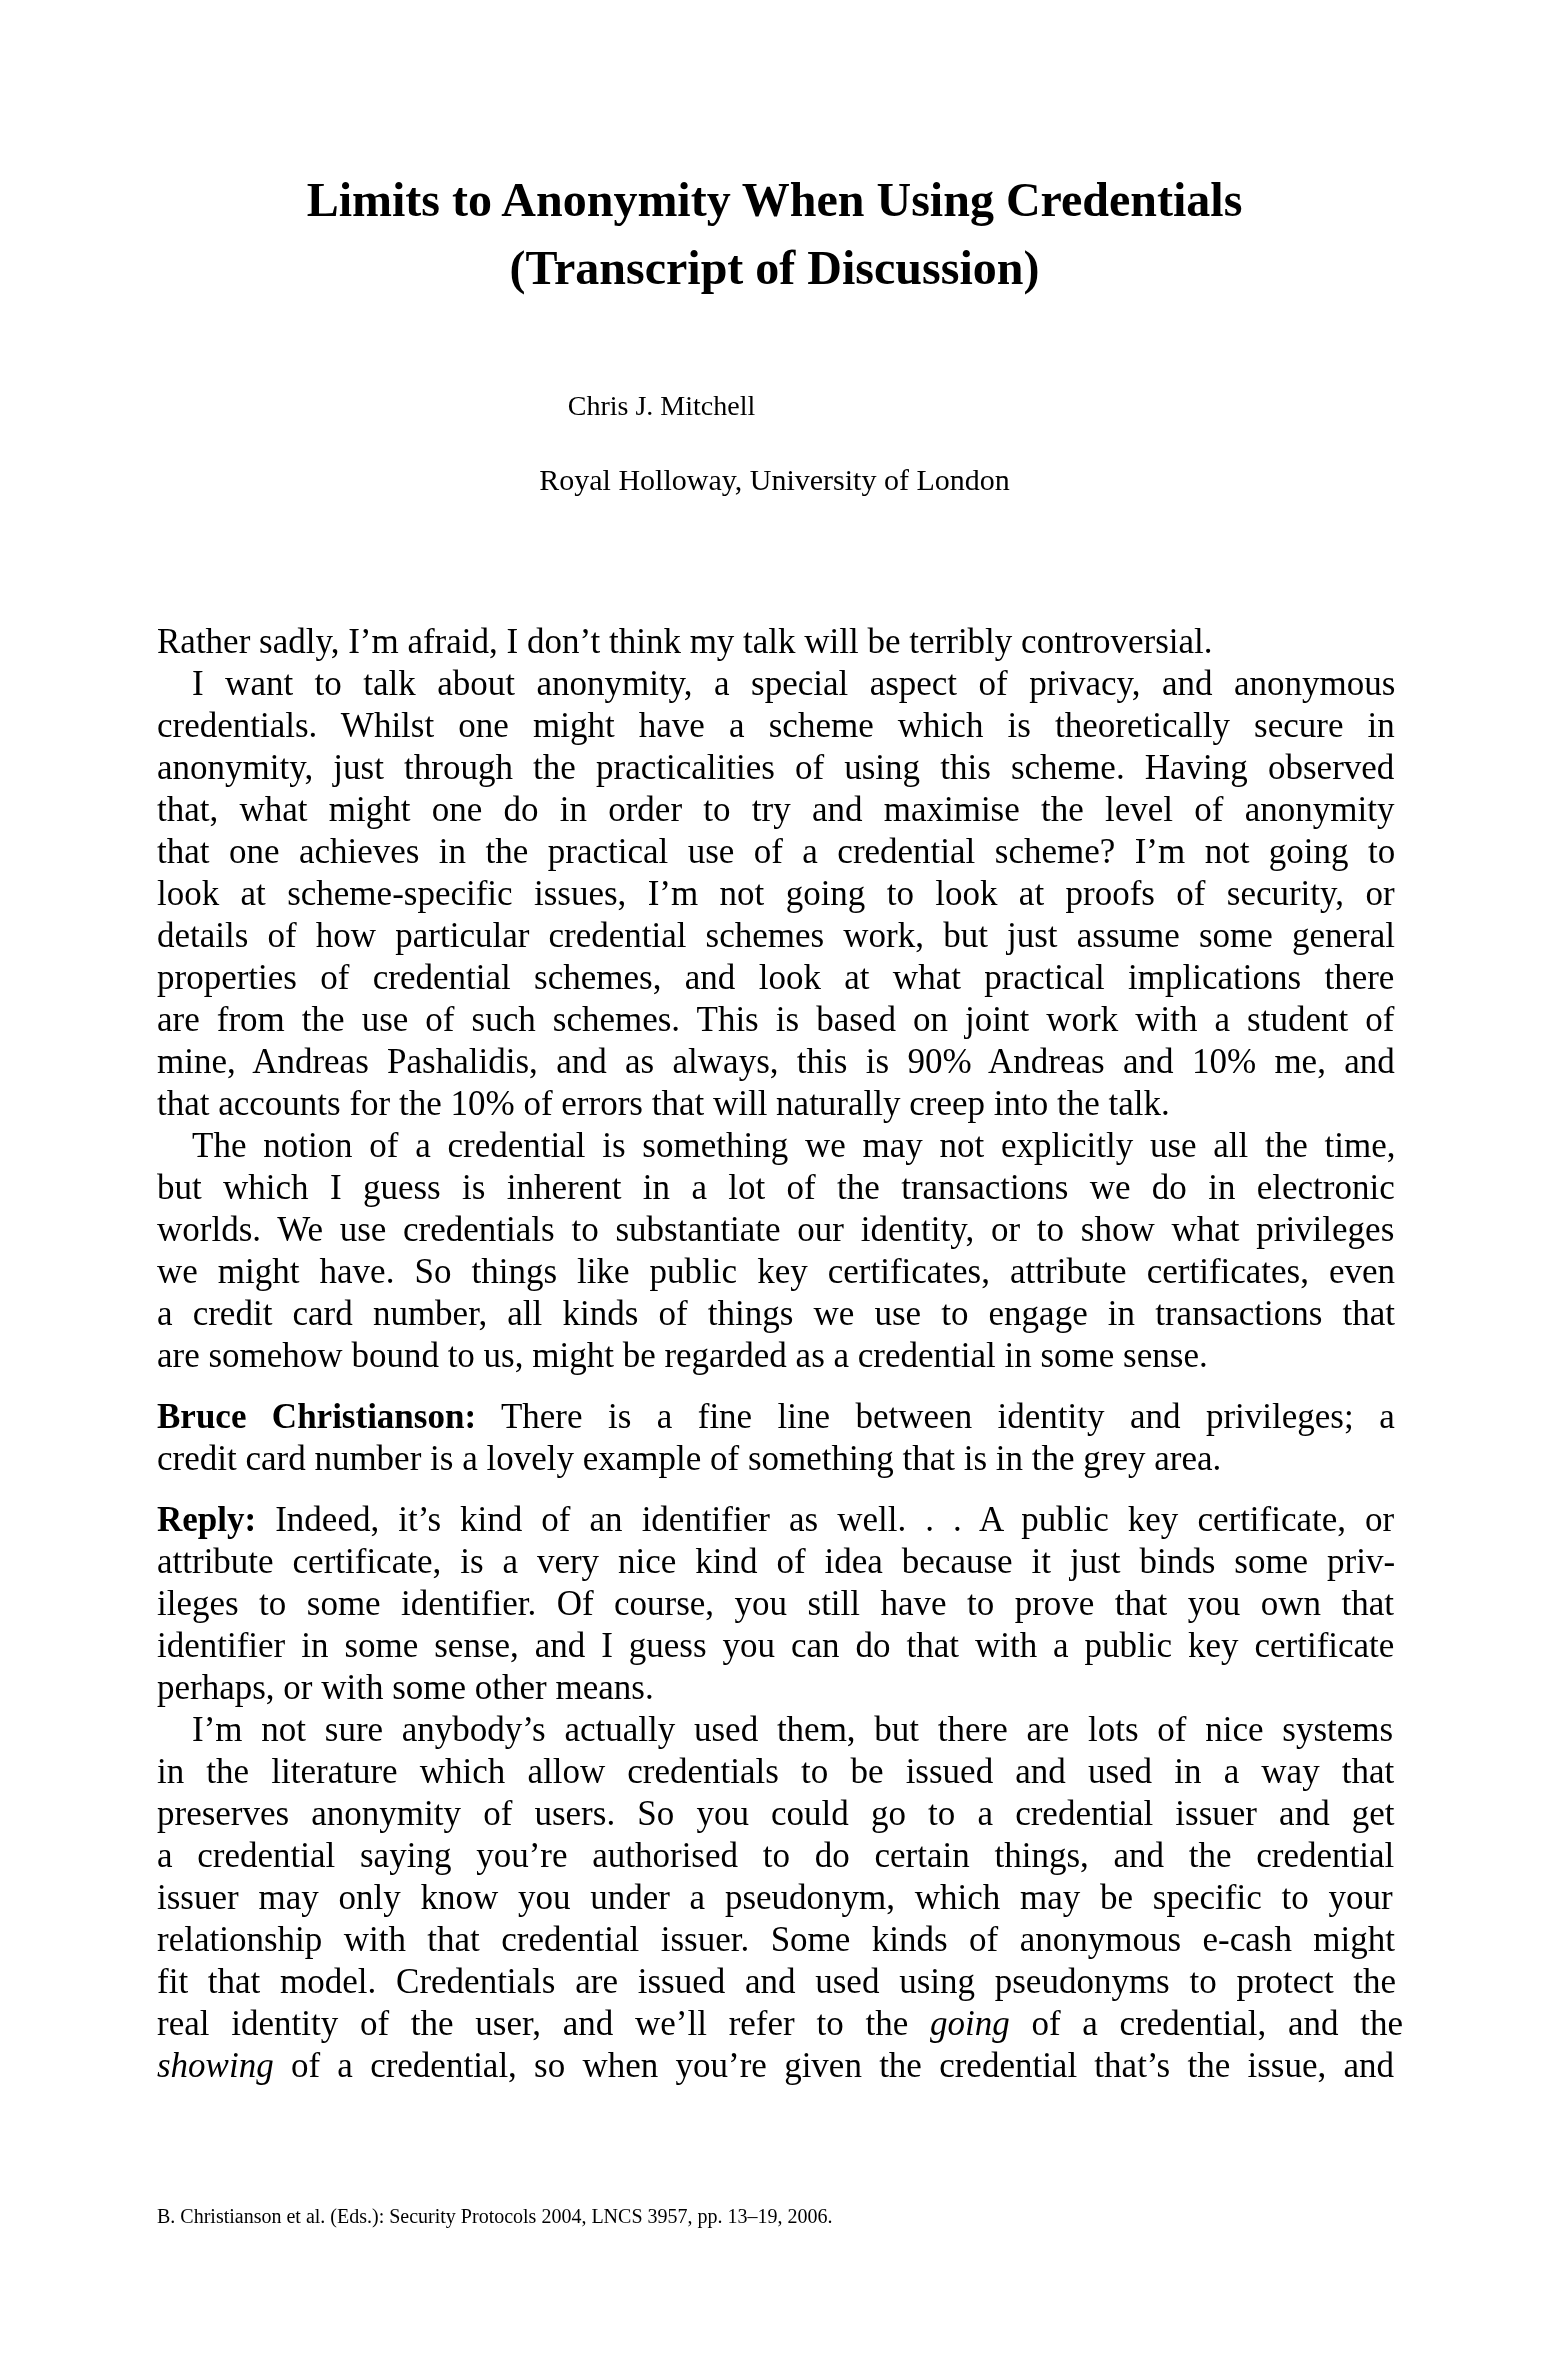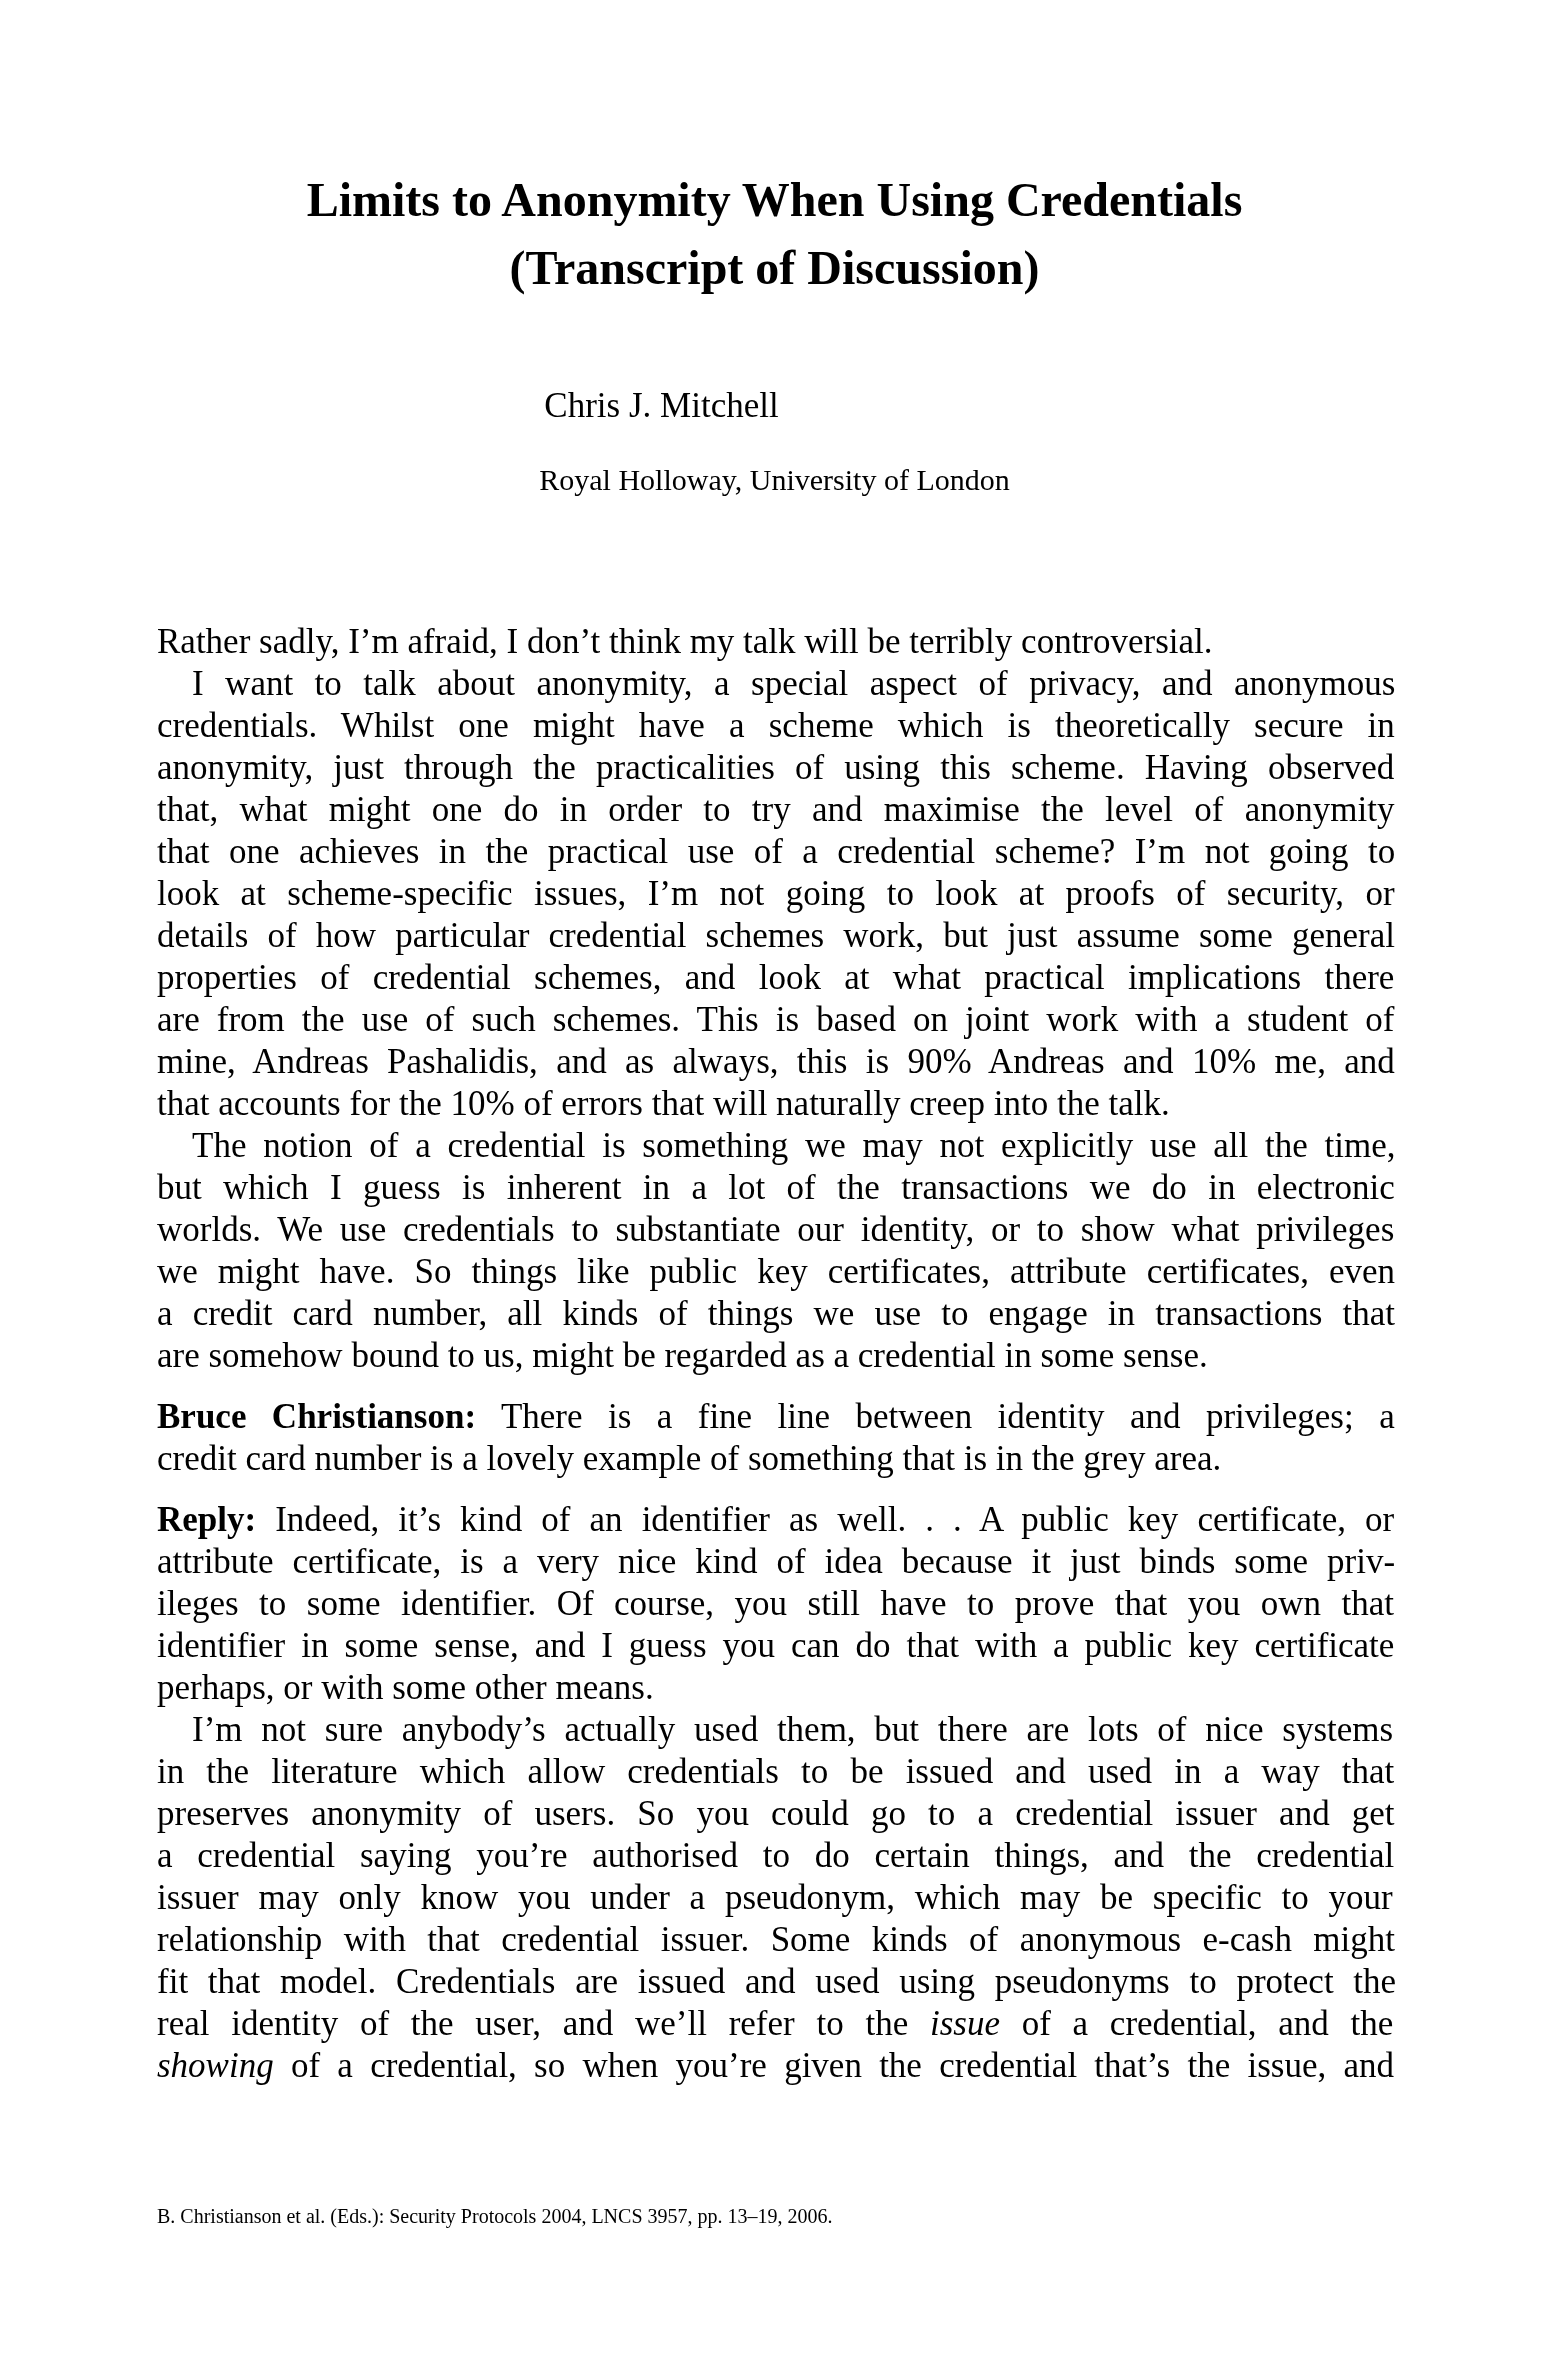--- a/index.html
+++ b/index.html
@@ -1,20 +1,20 @@
 <!DOCTYPE html>
 <html style="font-size:14px"><head>
 <meta charset="utf-8">
 <style>
   html, body { margin: 0; padding: 0; background: #ffffff; }
   body { width: 1549px; height: 2377px; position: relative; overflow: hidden; color: #000; font-family: "Liberation Serif", "DejaVu Serif", serif; }
   .title { position: absolute; left: 0; width: 1549px; text-align: center; font-weight: bold; font-size: 48px; line-height: 61px; }
   .title.l1 { top: 169px; }
   .title.l2 { top: 237px; }
-  .author { position: absolute; left: 0; width: 1323px; text-align: center; font-size: 35px; top: 384px; line-height: 43px; }
+  .author { position: absolute; left: 0; width: 1323px; text-align: center; font-size: 28px; top: 384px; line-height: 43px; }
   .affil { position: absolute; left: 0; width: 1549px; text-align: center; font-size: 30px; top: 458px; line-height: 43px; }
   .body { position: absolute; left: 157px; width: 1238px; top: 621px; font-size: 35px; }
   .line { display: block; height: 42px; line-height: 42px; white-space: nowrap; text-align: justify; text-align-last: justify; }
   .line.last { text-align-last: left; }
   .line.indent { padding-left: 35px; }
   .gap { display: block; height: 19px; }
   .speaker { font-weight: bold; }
   em { font-style: italic; }
   .footer { position: absolute; left: 157px; top: 2201px; font-size: 20px; line-height: 31px; }
 </style>
@@ -72,19 +72,19 @@
   </div>
 
   <div>
     <span class="line indent" style="white-space: nowrap; text-align: left; text-align-last: left;"><span style="word-spacing: 10px;">I’m not sure anybody’s actually used them, but there are lots of nice systems</span></span>
     <span class="line" style="white-space: nowrap; text-align: left; text-align-last: left;"><span style="word-spacing: 13.4px;">in the literature which allow credentials to be issued and used in a way that</span></span>
     <span class="line" style="white-space: nowrap; text-align: left; text-align-last: left;"><span style="word-spacing: 13.4px;">preserves anonymity of users. So you could go to a credential issuer and get</span></span>
     <span class="line" style="white-space: nowrap; text-align: left; text-align-last: left;"><span style="word-spacing: 16px;">a credential saying you’re authorised to do certain things, and the credential</span></span>
     <span class="line" style="white-space: nowrap; text-align: left; text-align-last: left;"><span style="word-spacing: 11px;">issuer may only know you under a pseudonym, which may be specific to your</span></span>
     <span class="line" style="white-space: nowrap; text-align: left; text-align-last: left;"><span style="word-spacing: 12.7px;">relationship with that credential issuer. Some kinds of anonymous e-cash might</span></span>
     <span class="line" style="white-space: nowrap; text-align: left; text-align-last: left;"><span style="word-spacing: 11px;">fit that model. Credentials are issued and used using pseudonyms to protect the</span></span>
-    <span class="line" style="white-space: nowrap; text-align: left; text-align-last: left;"><span style="word-spacing: 13px;"><span>real identity of the user, and we’ll refer to the </span><em>issue</em><span> of a credential, and the</span></span></span>
+    <span class="line" style="white-space: nowrap; text-align: left; text-align-last: left;"><span style="word-spacing: 13px;"><span>real identity of the user, and we’ll refer to the </span><em>going</em><span> of a credential, and the</span></span></span>
     <span class="line" style="white-space: nowrap; text-align: left; text-align-last: left;"><span style="word-spacing: 8.5px;"><em>showing</em><span> of a credential, so when you’re given the credential that’s the issue, and</span></span></span>
   </div>
 </div>
 
 <div class="footer">B. Christianson et al. (Eds.): Security Protocols 2004, LNCS 3957, pp. 13–19, 2006.</div>
 
 
 </body></html>

